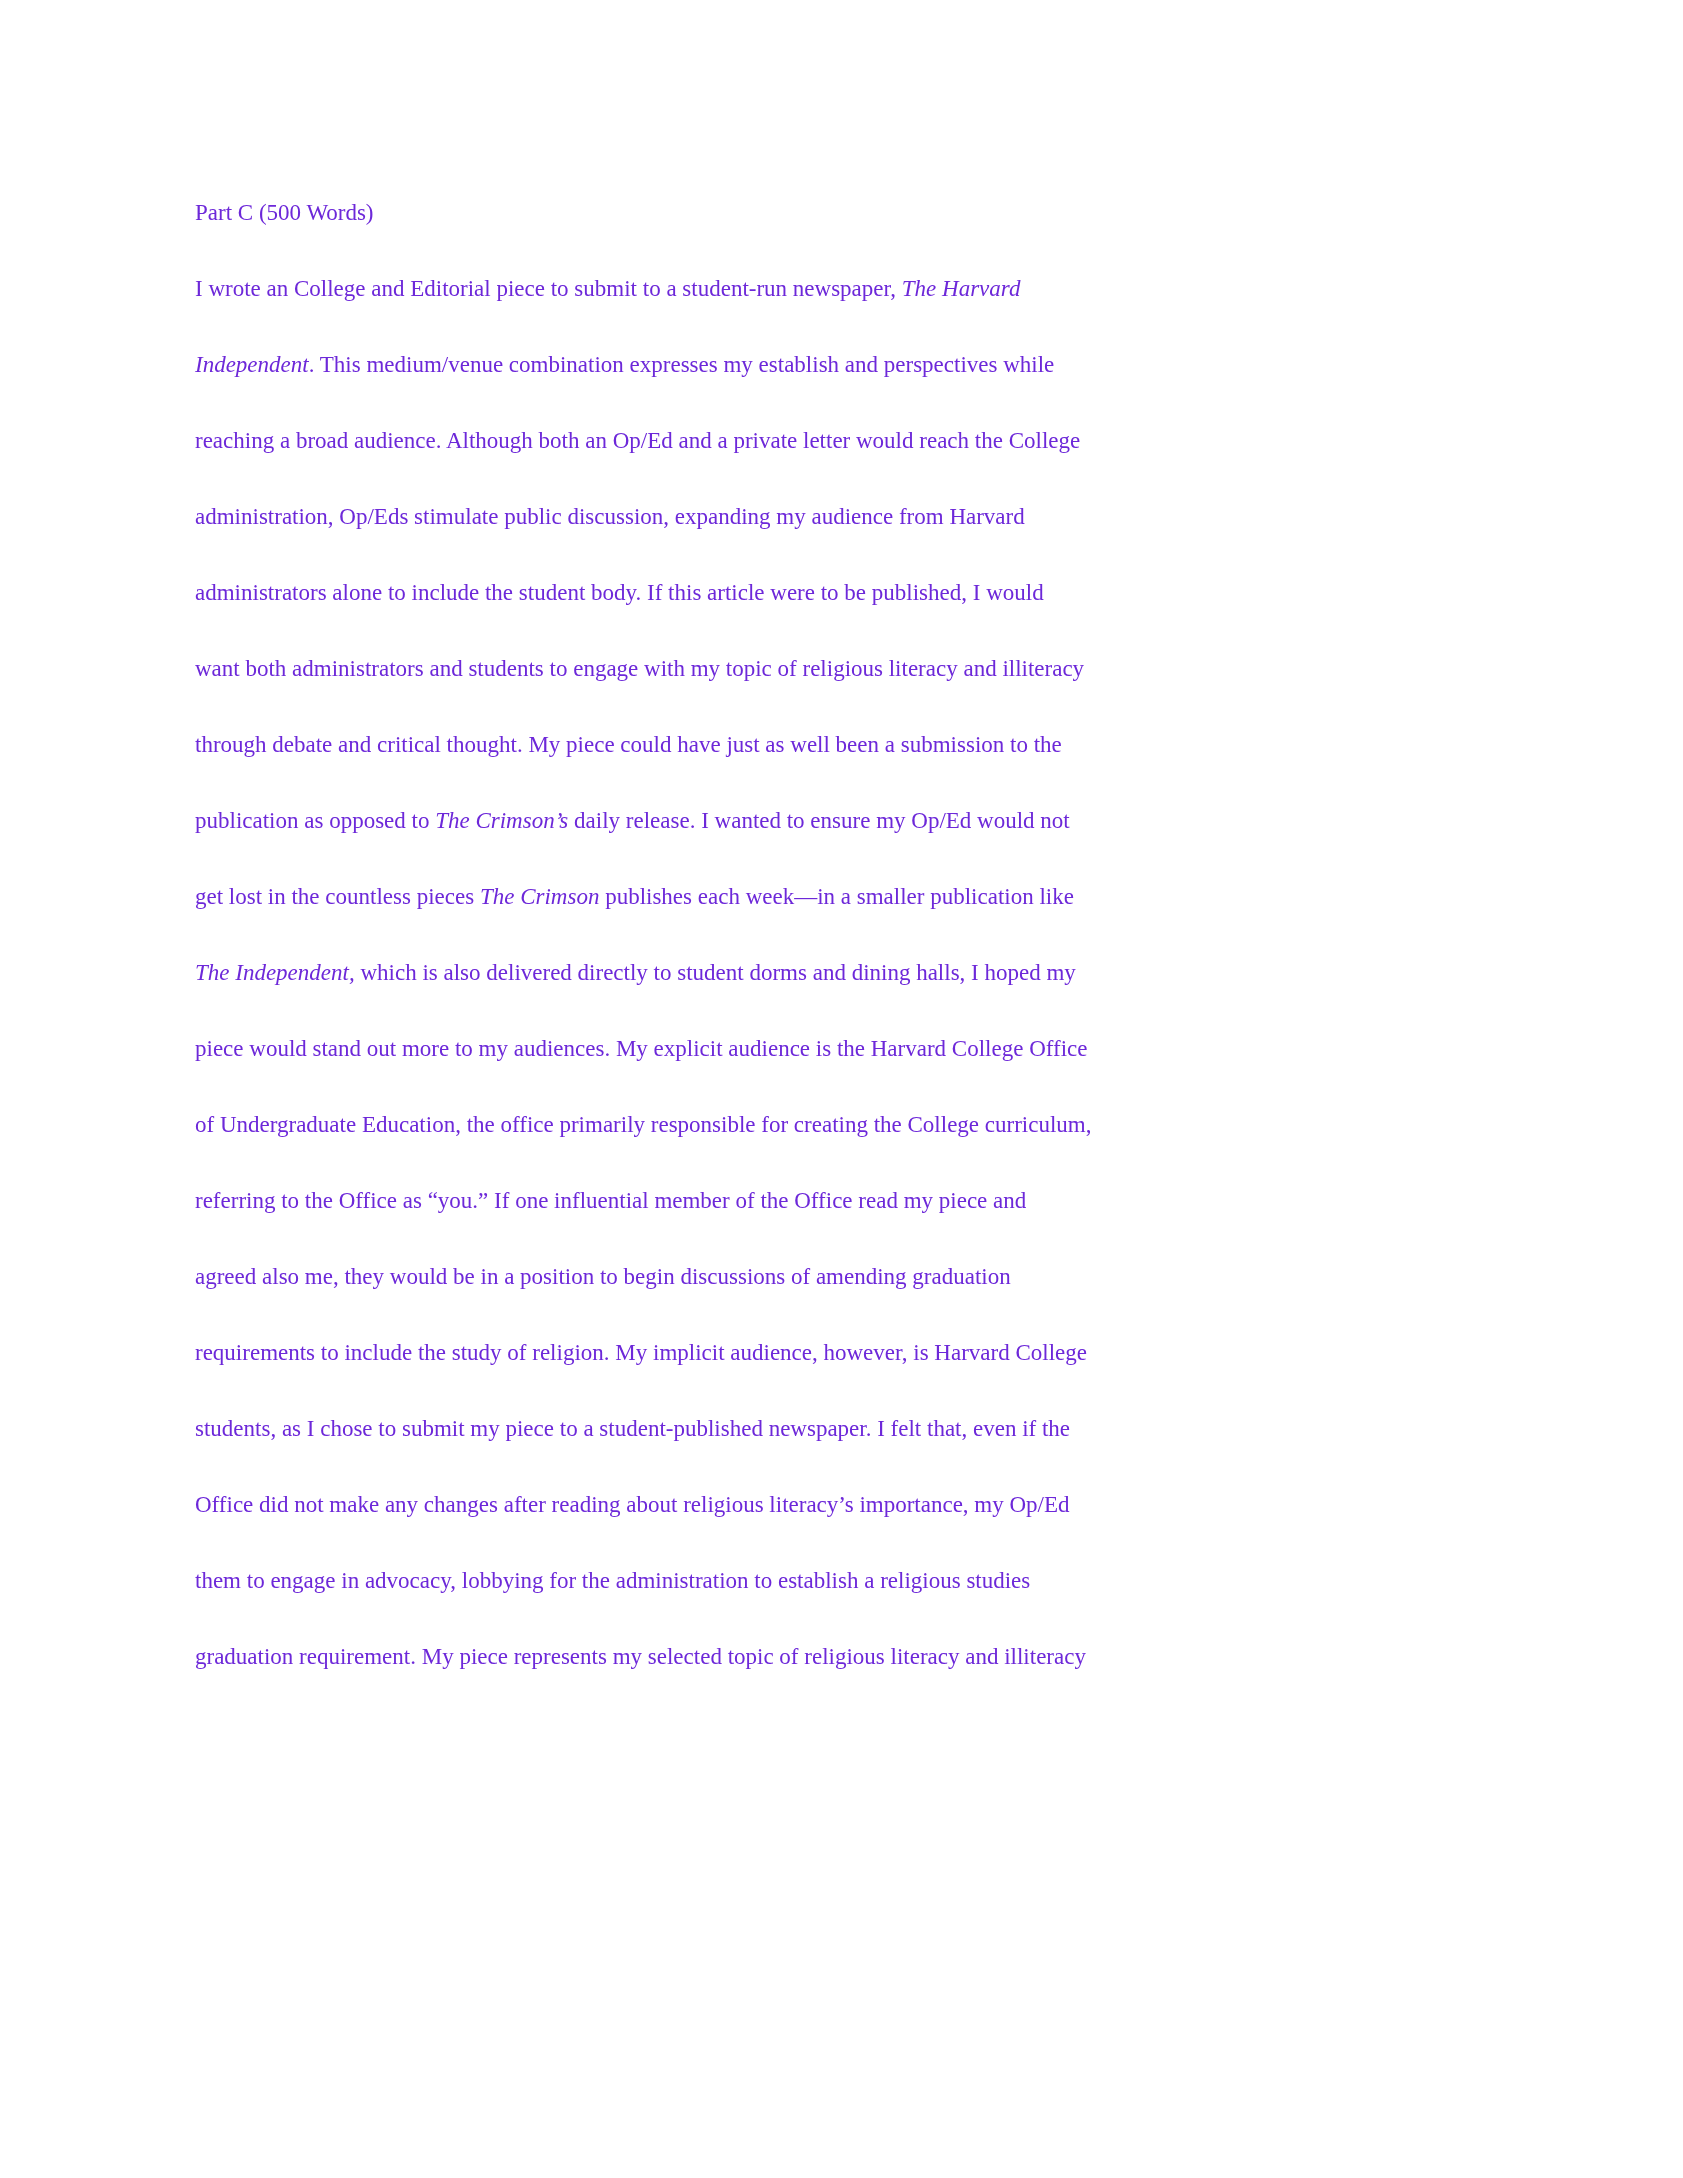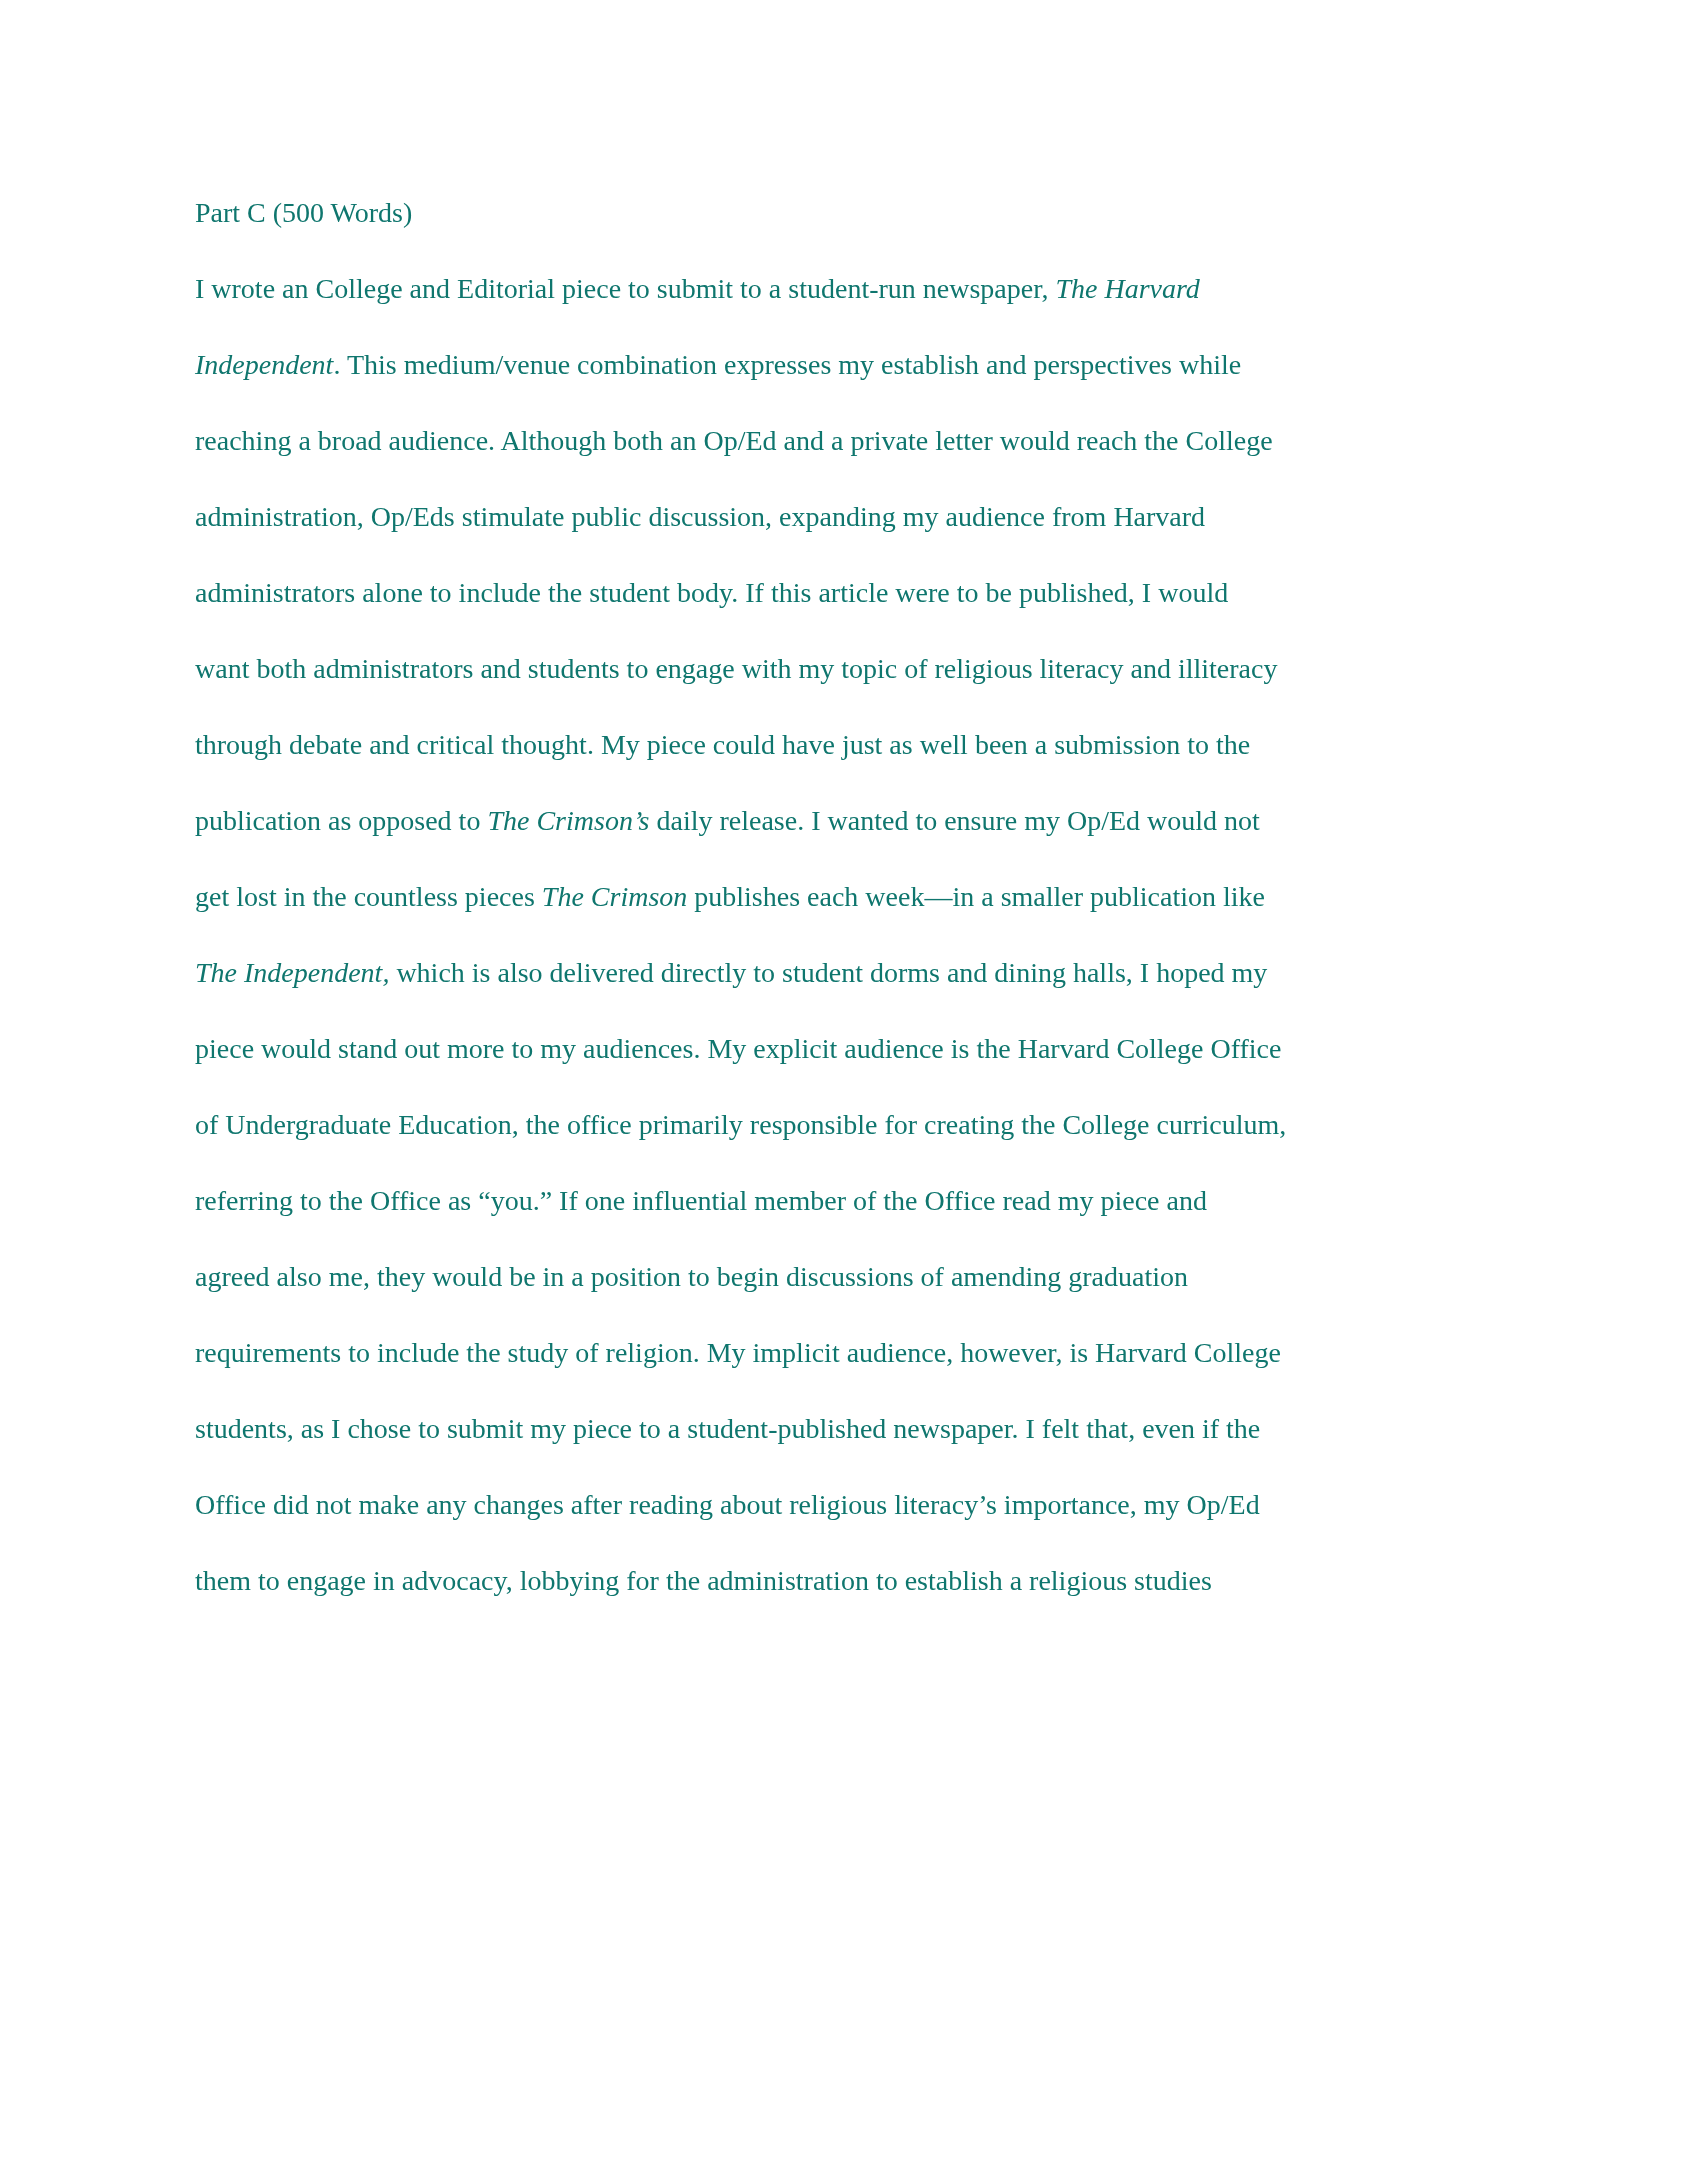--- a/index.html
+++ b/index.html
@@ -16,24 +16,24 @@
     font-family: "Liberation Serif", "DejaVu Serif", serif;
     color: #000000;
   }
   .doc-text {
     position: absolute;
     left: 195px;
     top: 175px;
     width: 1307px;
   }
   .doc-line {
-    font-size: 28px;
+    font-size: 23px;
     line-height: 76px;
     white-space: nowrap;
-    color: #0f766e;
+    color: #6d28d9;
   }
   .doc-line .italic {
     font-style: italic;
   }
 </style>
 </head>
 <body>
 
 <div class="page">
   <div class="doc-text">
@@ -50,15 +50,16 @@
       <div class="doc-line"><span>get lost in the countless pieces </span><span class="italic">The Crimson</span><span> publishes each week—in a smaller publication like</span></div>
       <div class="doc-line"><span class="italic">The Independent,</span><span> which is also delivered directly to student dorms and dining halls, I hoped my</span></div>
       <div class="doc-line"><span>piece would stand out more to my audiences. My explicit audience is the Harvard College Office</span></div>
       <div class="doc-line"><span>of Undergraduate Education, the office primarily responsible for creating the College curriculum,</span></div>
       <div class="doc-line"><span>referring to the Office as “you.” If one influential member of the Office read my piece and</span></div>
       <div class="doc-line"><span>agreed also me, they would be in a position to begin discussions of amending graduation</span></div>
       <div class="doc-line"><span>requirements to include the study of religion. My implicit audience, however, is Harvard College</span></div>
       <div class="doc-line"><span>students, as I chose to submit my piece to a student-published newspaper. I felt that, even if the</span></div>
       <div class="doc-line"><span>Office did not make any changes after reading about religious literacy’s importance, my Op/Ed</span></div>
       <div class="doc-line"><span>them to engage in advocacy, lobbying for the administration to establish a religious studies</span></div>
+      <div class="doc-line"><span>graduation requirement. My piece represents my selected topic of religious literacy and illiteracy</span></div>
     </div>
 </div>
 
 
 </body></html>

